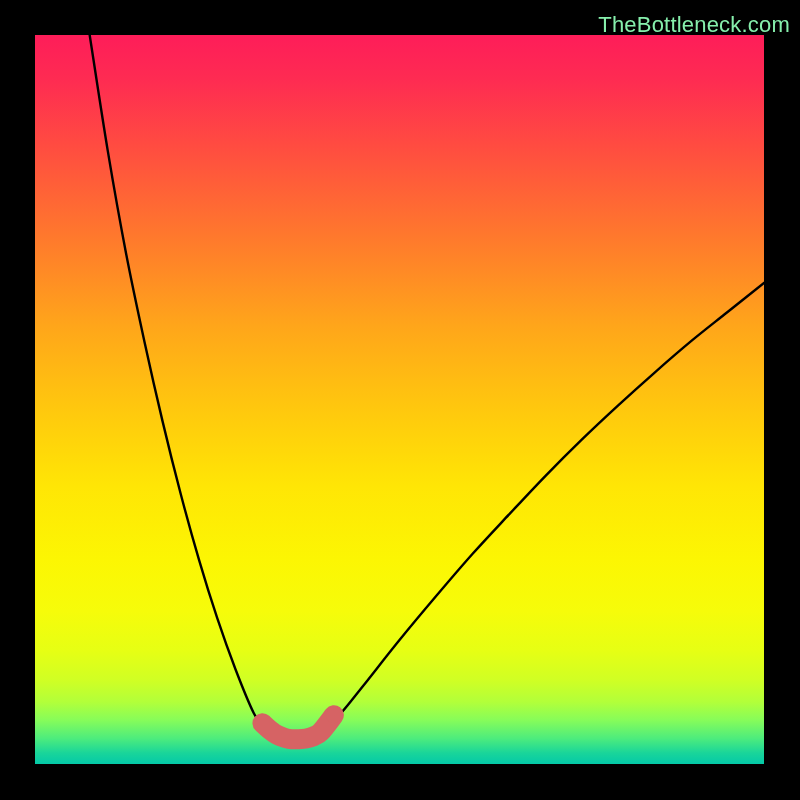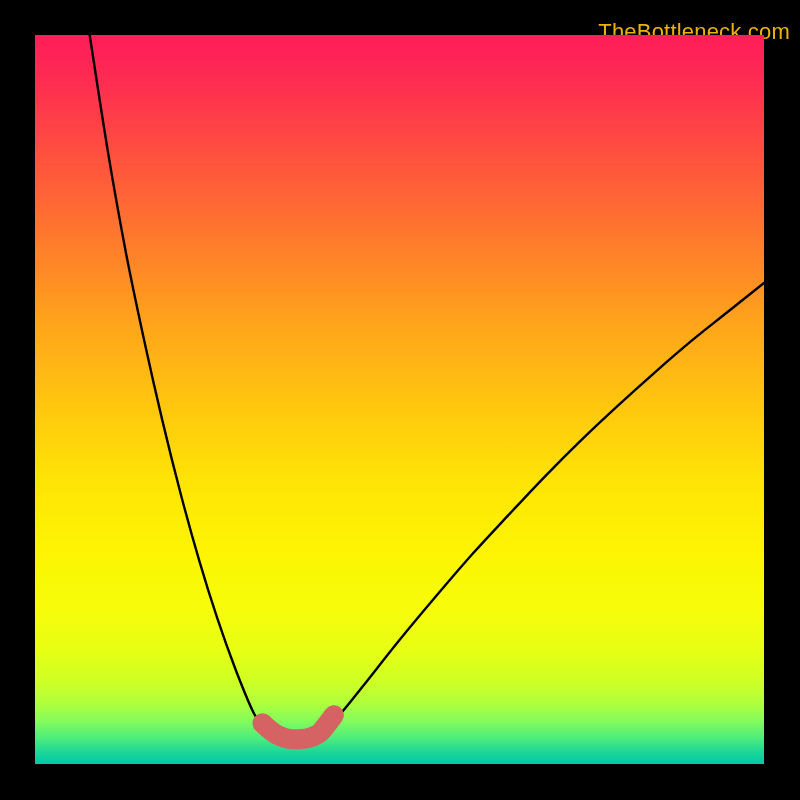--- a/index.html
+++ b/index.html
@@ -39,23 +39,23 @@
       #d0ff24 88.5%,
       #b2ff3a 91.5%,
       #86fc5a 94%,
       #4dec7d 96.5%,
       #19d59a 98.5%,
       #04c9a8 100%
     );
   }
   .watermark {
     position: absolute;
-    top: 19px;
+    top: 12px;
     right: 10px;
-    color: #eab308;
+    color: #86efac;
     font-size: 22px;
     font-weight: 500;
     letter-spacing: 0.2px;
     user-select: none;
     margin-left: 48px;
   }
   svg.curves {
     position: absolute;
     inset: 0;
     width: 100%;

